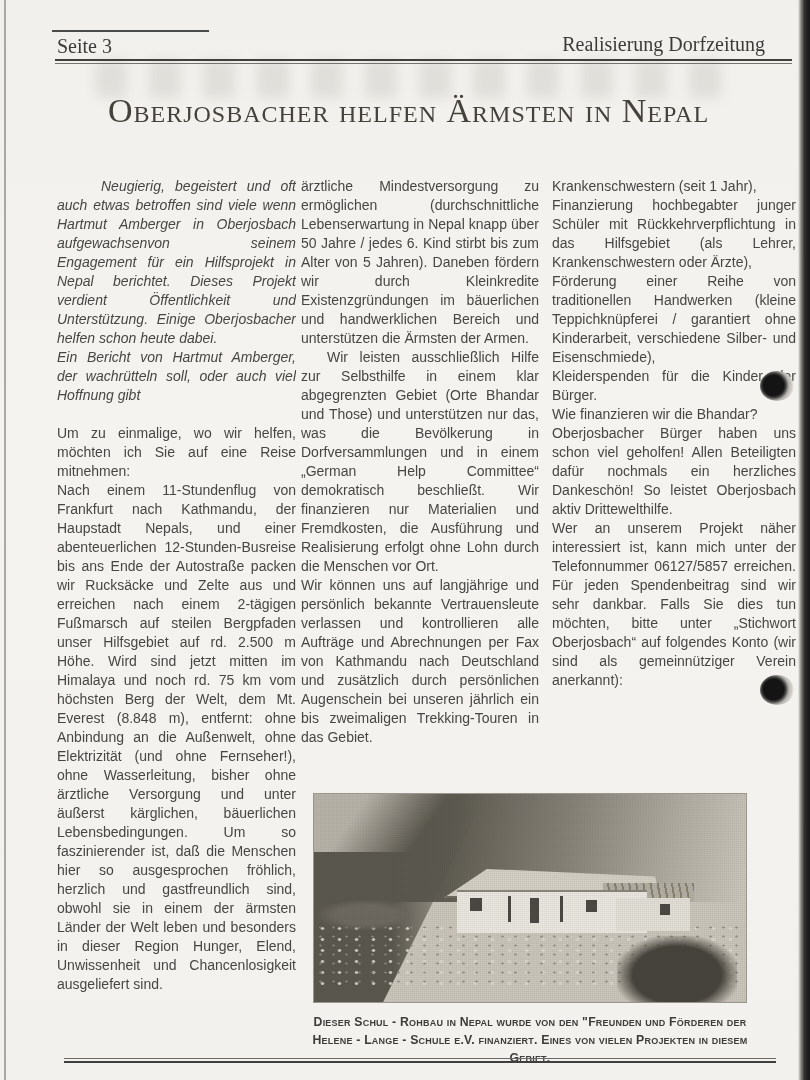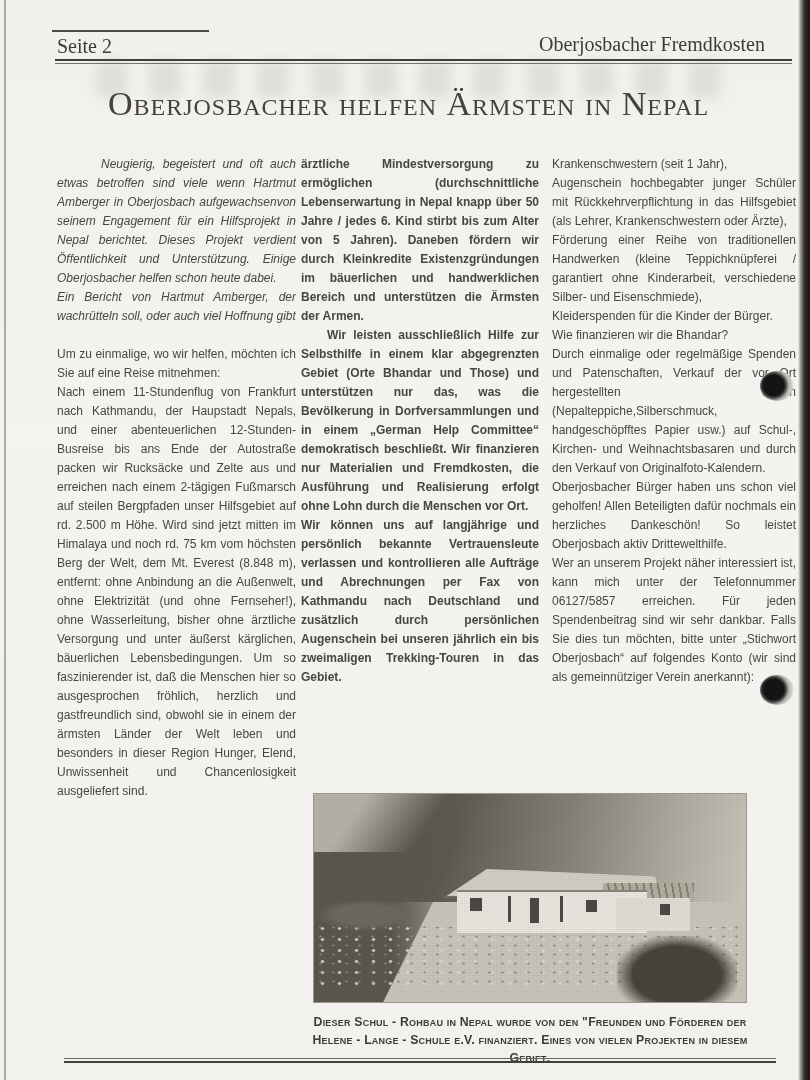--- a/index.html
+++ b/index.html
@@ -21,29 +21,29 @@
   .rule { position:absolute; background:#3f3f3d; }
   .rule-a { left:55px; top:59px; width:737px; height:2px; }
   .rule-b { left:55px; top:63px; width:737px; height:1px; background:#76746f; }
   .bottom-a { left:64px; top:1058px; width:712px; height:1px; background:#6c6a66; }
   .bottom-b { left:64px; top:1061px; width:712px; height:2px; }
   
   .bleed-ghost { position:absolute; left:95px; top:60px; width:630px; height:38px; opacity:.45;
     background:repeating-linear-gradient(90deg, rgba(178,175,168,.6) 0 32px, rgba(178,175,168,0) 32px 54px);
     filter:blur(6px); border-radius:10px; }
   
-  .title { position:absolute; left:40px; top:84px; width:737px; margin:0; text-align:center;
+  .title { position:absolute; left:40px; top:91px; width:737px; margin:0; text-align:center;
     font:400 34px/40px "Liberation Serif", serif; font-variant:small-caps;
     letter-spacing:1px; color:#45423c; }
   
-  .col { position:absolute; top:155px; font-size:12px; line-height:19px; color:#464644;
+  .col { position:absolute; top:177px; font-size:14px; line-height:19px; color:#464644;
     text-align:justify; hyphens:auto; overflow:hidden; }
   .col p { margin:0; }
   .col1 { left:57px;  width:239px; height:878px; }
-  .col2 { left:301px; width:238px; height:638px;font-weight:bold; }
+  .col2 { left:301px; width:238px; height:638px; }
   .col3 { left:544px; width:244px; height:644px;margin-left:8px; }
   .intro p { font-style:italic; }
   .intro p:first-child { text-indent:44px; }
   .body1 { margin-top:19px; }
   .col2 p:nth-child(2) { text-indent:26px; }
   
   .photo { position:absolute; left:314px; top:794px; width:432px; height:208px; overflow:hidden;
     background:#bdb9b0; outline:1px solid #9b968c; }
   .ph { position:absolute; }
   .ph-top { left:0; top:0; width:100%; height:54%;
@@ -89,22 +89,22 @@
   .hole-1 { left:760px; top:371px; }
   .hole-2 { left:760px; top:675px; }
 </style>
 </head>
 <body>
 
 <div class="page">
   <div class="bleed-ghost"></div>
 
   <div class="top-short-rule"></div>
-  <span class="page-num">Seite 2</span>
-  <span class="masthead">Oberjosbacher Fremdkosten</span>
+  <span class="page-num">Seite 3</span>
+  <span class="masthead">Realisierung Dorfzeitung</span>
   <div class="rule rule-a"></div>
   <div class="rule rule-b"></div>
 
   <h1 class="title">Oberjosbacher helfen Ärmsten in Nepal</h1>
 
   <div class="col col1">
     <div class="intro">
         <p>Neugierig, begeistert und oft auch etwas betroffen sind viele wenn Hartmut Amberger in Oberjosbach aufgewachsenvon seinem Engagement für ein Hilfsprojekt in Nepal berichtet. Dieses Projekt verdient Öffentlichkeit und Unterstützung. Einige Oberjosbacher helfen schon heute dabei.</p>
         <p>Ein Bericht von Hartmut Amberger, der wachrütteln soll, oder auch viel Hoffnung gibt</p>
       </div>
@@ -116,25 +116,24 @@
 
   <div class="col col2">
       <p>ärztliche Mindestversorgung zu ermöglichen (durchschnittliche Lebenserwartung in Nepal knapp über 50 Jahre / jedes 6. Kind stirbt bis zum Alter von 5 Jahren). Daneben fördern wir durch Kleinkredite Existenzgründungen im bäuerlichen und handwerklichen Bereich und unterstützen die Ärmsten der Armen.</p>
       <p>Wir leisten ausschließlich Hilfe zur Selbsthilfe in einem klar abgegrenzten Gebiet (Orte Bhandar und Those) und unterstützen nur das, was die Bevölkerung in Dorfversammlungen und in einem „German Help Committee“ demokratisch beschließt. Wir finanzieren nur Materialien und Fremdkosten, die Ausführung und Realisierung erfolgt ohne Lohn durch die Menschen vor Ort.</p>
       <p>Wir können uns auf langjährige und persönlich bekannte Vertrauensleute verlassen und kontrollieren alle Aufträge und Abrechnungen per Fax von Kathmandu nach Deutschland und zusätzlich durch persönlichen Augenschein bei unseren jährlich ein bis zweimaligen Trekking-Touren in das Gebiet.</p>
     </div>
 
   <div class="col col3">
     <div>
         <p>Krankenschwestern (seit 1 Jahr),</p>
-        <p>Augenschein hochbegabter junger Schüler mit Rückkehrverpflichtung in das Hilfsgebiet (als Lehrer, Krankenschwestern oder Ärzte),</p>
+        <p>Finanzierung hochbegabter junger Schüler mit Rückkehrverpflichtung in das Hilfsgebiet (als Lehrer, Krankenschwestern oder Ärzte),</p>
         <p>Förderung einer Reihe von traditionellen Handwerken (kleine Teppichknüpferei / garantiert ohne Kinderarbeit, verschiedene Silber- und Eisenschmiede),</p>
         <p>Kleiderspenden für die Kinder der Bürger.</p>
         <p>Wie finanzieren wir die Bhandar?</p>
-        <p>Durch einmalige oder regelmäßige Spenden und Patenschaften, Verkauf der vor Ort hergestellten Waren (Nepalteppiche,Silberschmuck, handgeschöpfftes Papier usw.) auf Schul-, Kirchen- und Weihnachtsbasaren und durch den Verkauf von Originalfoto-Kalendern.</p>
         <p>Oberjosbacher Bürger haben uns schon viel geholfen! Allen Beteiligten dafür nochmals ein herzliches Dankeschön! So leistet Oberjosbach aktiv Drittewelthilfe.</p>
         <p>Wer an unserem Projekt näher interessiert ist, kann mich unter der Telefonnummer 06127/5857 erreichen. Für jeden Spendenbeitrag sind wir sehr dankbar. Falls Sie dies tun möchten, bitte unter „Stichwort Oberjosbach“ auf folgendes Konto (wir sind als gemeinnütziger Verein anerkannt):</p>
       </div>
 
   </div>
 
   <div class="photo">
     <div class="ph ph-top"></div>
     <div class="ph ph-ground"></div>
     <div class="ph ph-left-dark"></div>

